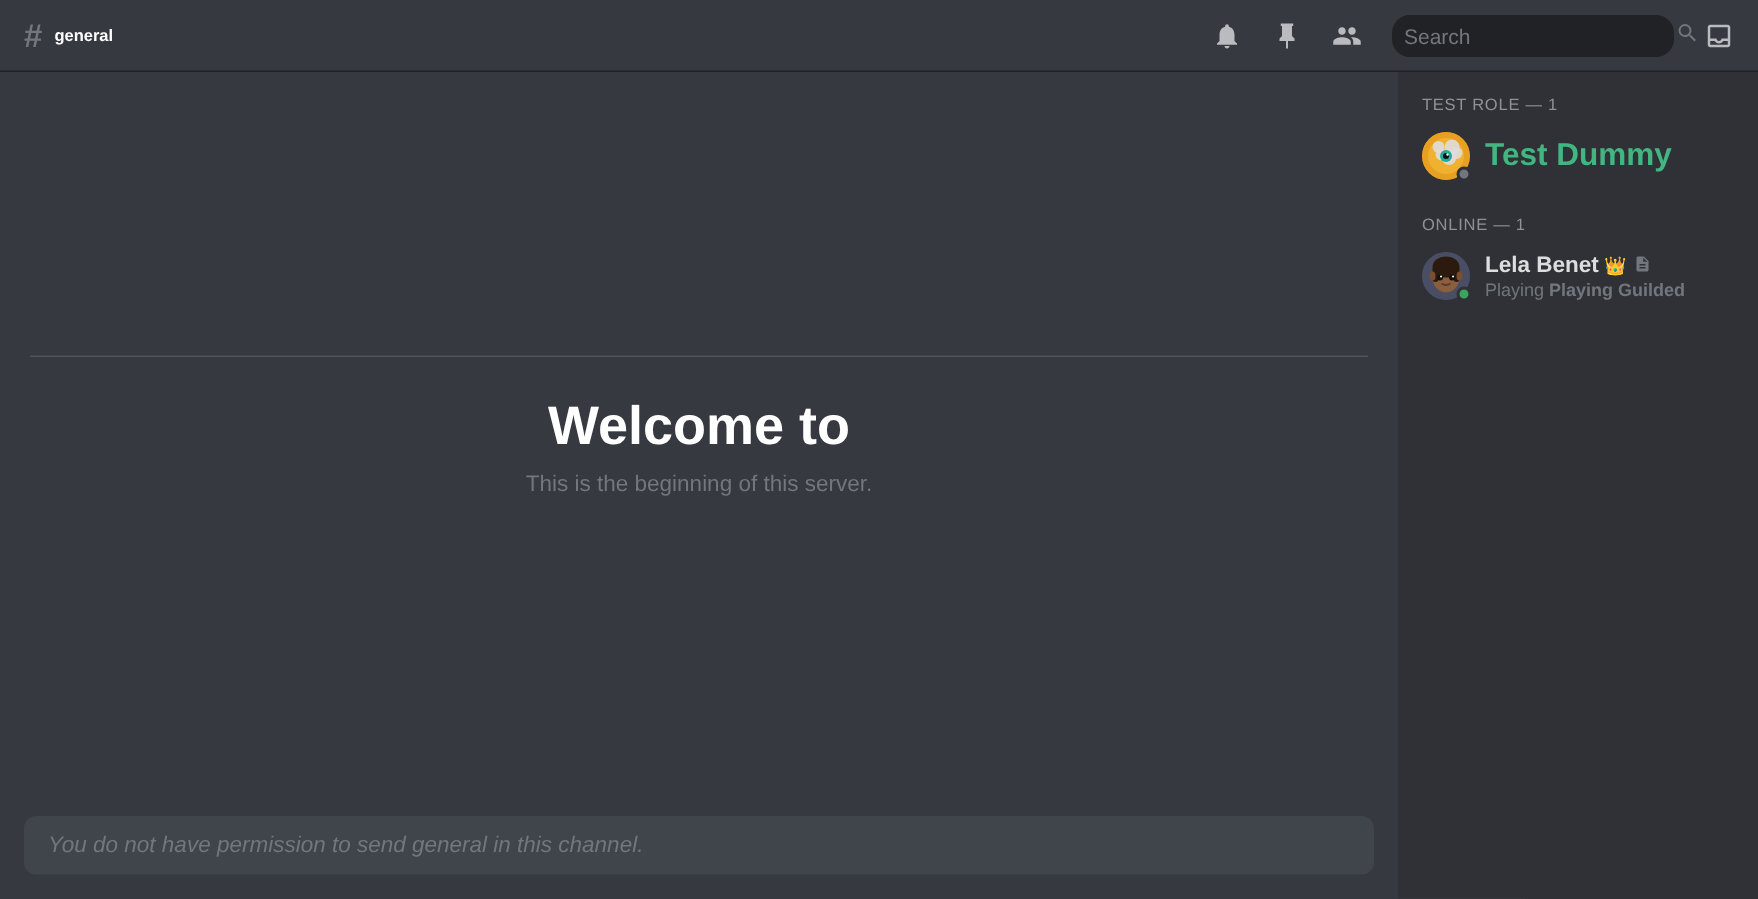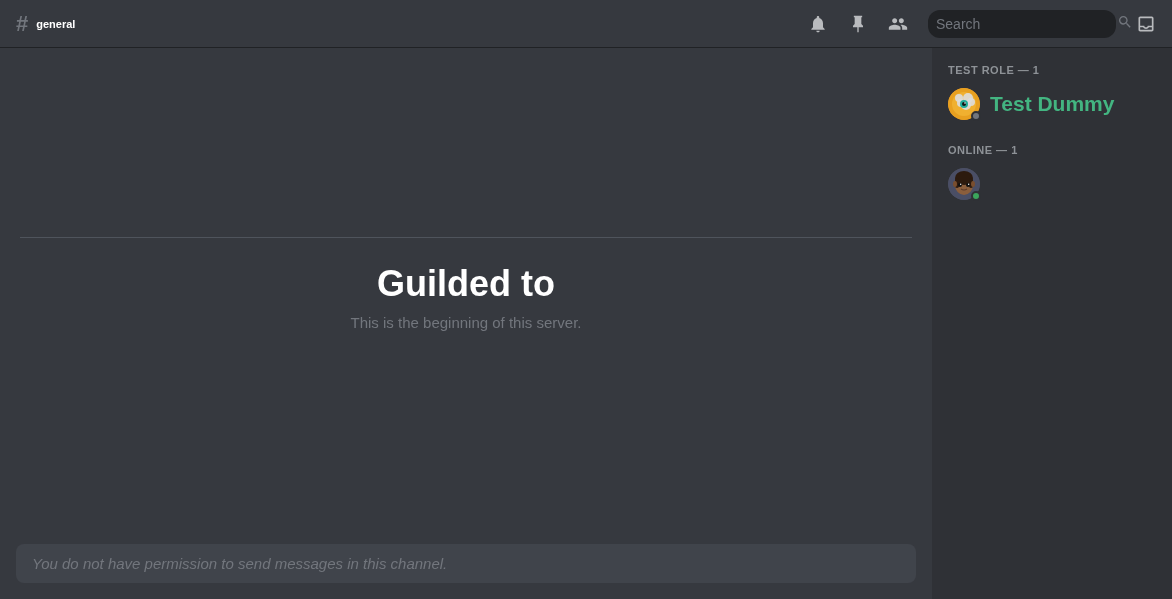--- a/index.html
+++ b/index.html
@@ -152,21 +152,21 @@
       overflow-y: auto;
       padding: 16px 8px;
     }
 
     .members-group {
       margin-bottom: 20px;
     }
 
     .members-group-label {
       font-size: 11px;
-      font-weight: 700;
+      font-weight: 400;
       color: #8e9297;
       text-transform: uppercase;
       letter-spacing: 0.5px;
       padding: 0 8px;
       margin-bottom: 8px;
     }
 
     .member-item {
       display: flex;
       align-items: center;
@@ -334,28 +334,28 @@
   </div>
 </div>
 
 <div class="main">
 
   <div class="chat-area">
     <div class="messages-container">
       <hr class="channel-beginning-divider">
       <div class="welcome-message">
         <div class="welcome-title">
-          <div>Guilded to</div>
+          <div>Welcome to</div>
         </div>
         <div class="welcome-subtitle">This is the beginning of this server.</div>
       </div>
     </div>
 
     <div class="message-input-container">
-      <div class="message-input-box">You do not have permission to send messages in this channel.</div>
+      <div class="message-input-box">You do not have permission to send general in this channel.</div>
     </div>
   </div>
 
   <div class="members-sidebar">
 
     <div class="members-group">
       <div class="members-group-label">TEST ROLE — 1</div>
 
       <div class="member-item">
         <div class="avatar-wrapper">
@@ -405,17 +405,31 @@
               <circle cx="20.7" cy="16.3" r="0.7" fill="white"></circle>
 
               <path d="M13 21 Q16 23 19 21" stroke="#5a3a2a" stroke-width="1.2" fill="none"></path>
 
               <ellipse cx="7" cy="16" rx="2" ry="3" fill="#7a4e2e"></ellipse>
               <ellipse cx="25" cy="16" rx="2" ry="3" fill="#7a4e2e"></ellipse>
             </svg>
           </div>
           <div class="status-dot status-online"></div>
         </div>
+        <div class="member-info">
+          <div class="member-name-row">
+            <span class="member-name-default">Lela Benet</span>
+            <span class="crown-icon">👑</span>
+            <span class="note-icon">
+              <svg width="12" height="12" viewBox="0 0 24 24" fill="#72767d">
+                <path d="M14 2H6c-1.1 0-2 .9-2 2v16c0 1.1.9 2 2 2h12c1.1 0 2-.9 2-2V8l-6-6zm2 16H8v-2h8v2zm0-4H8v-2h8v2zm-3-5V3.5L18.5 9H13z"></path>
+              </svg>
+            </span>
+          </div>
+          <div class="member-status">
+            Playing <strong>Playing Guilded</strong>
+          </div>
+        </div>
       </div>
     </div>
 
   </div>
 </div>
 
 </body></html>

